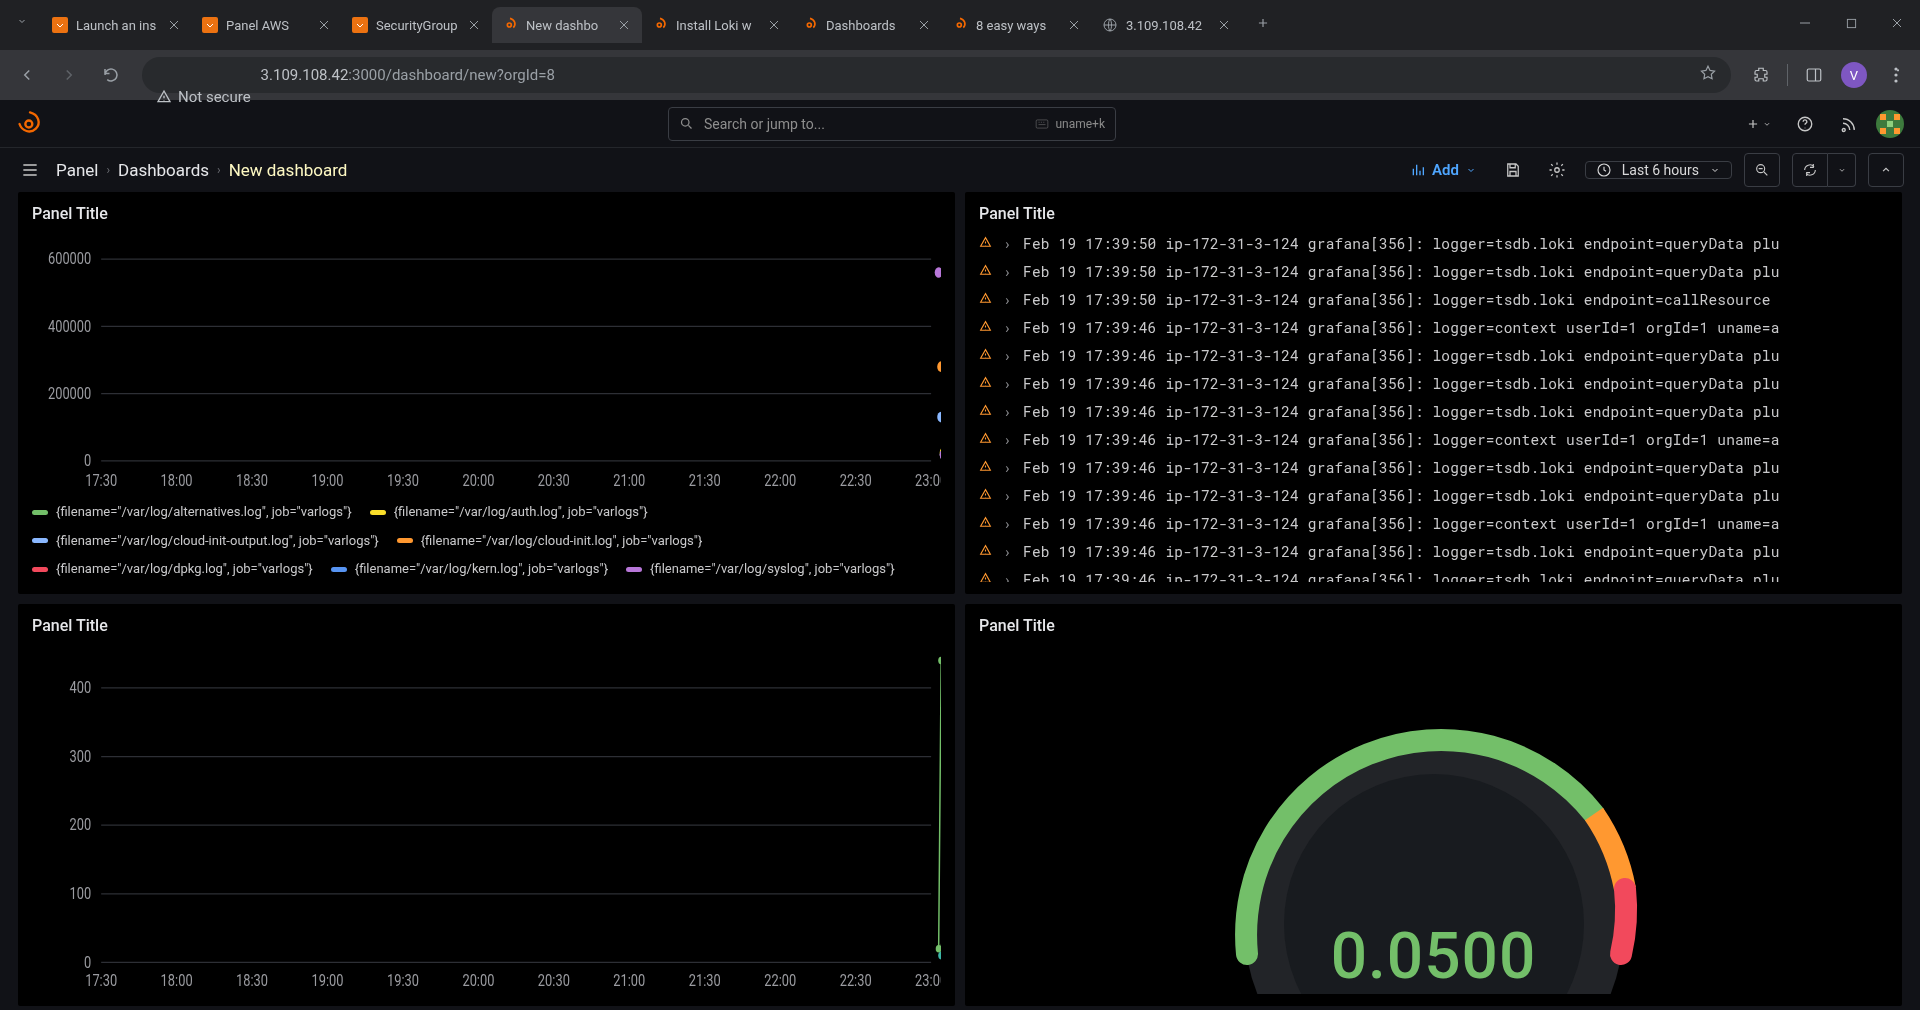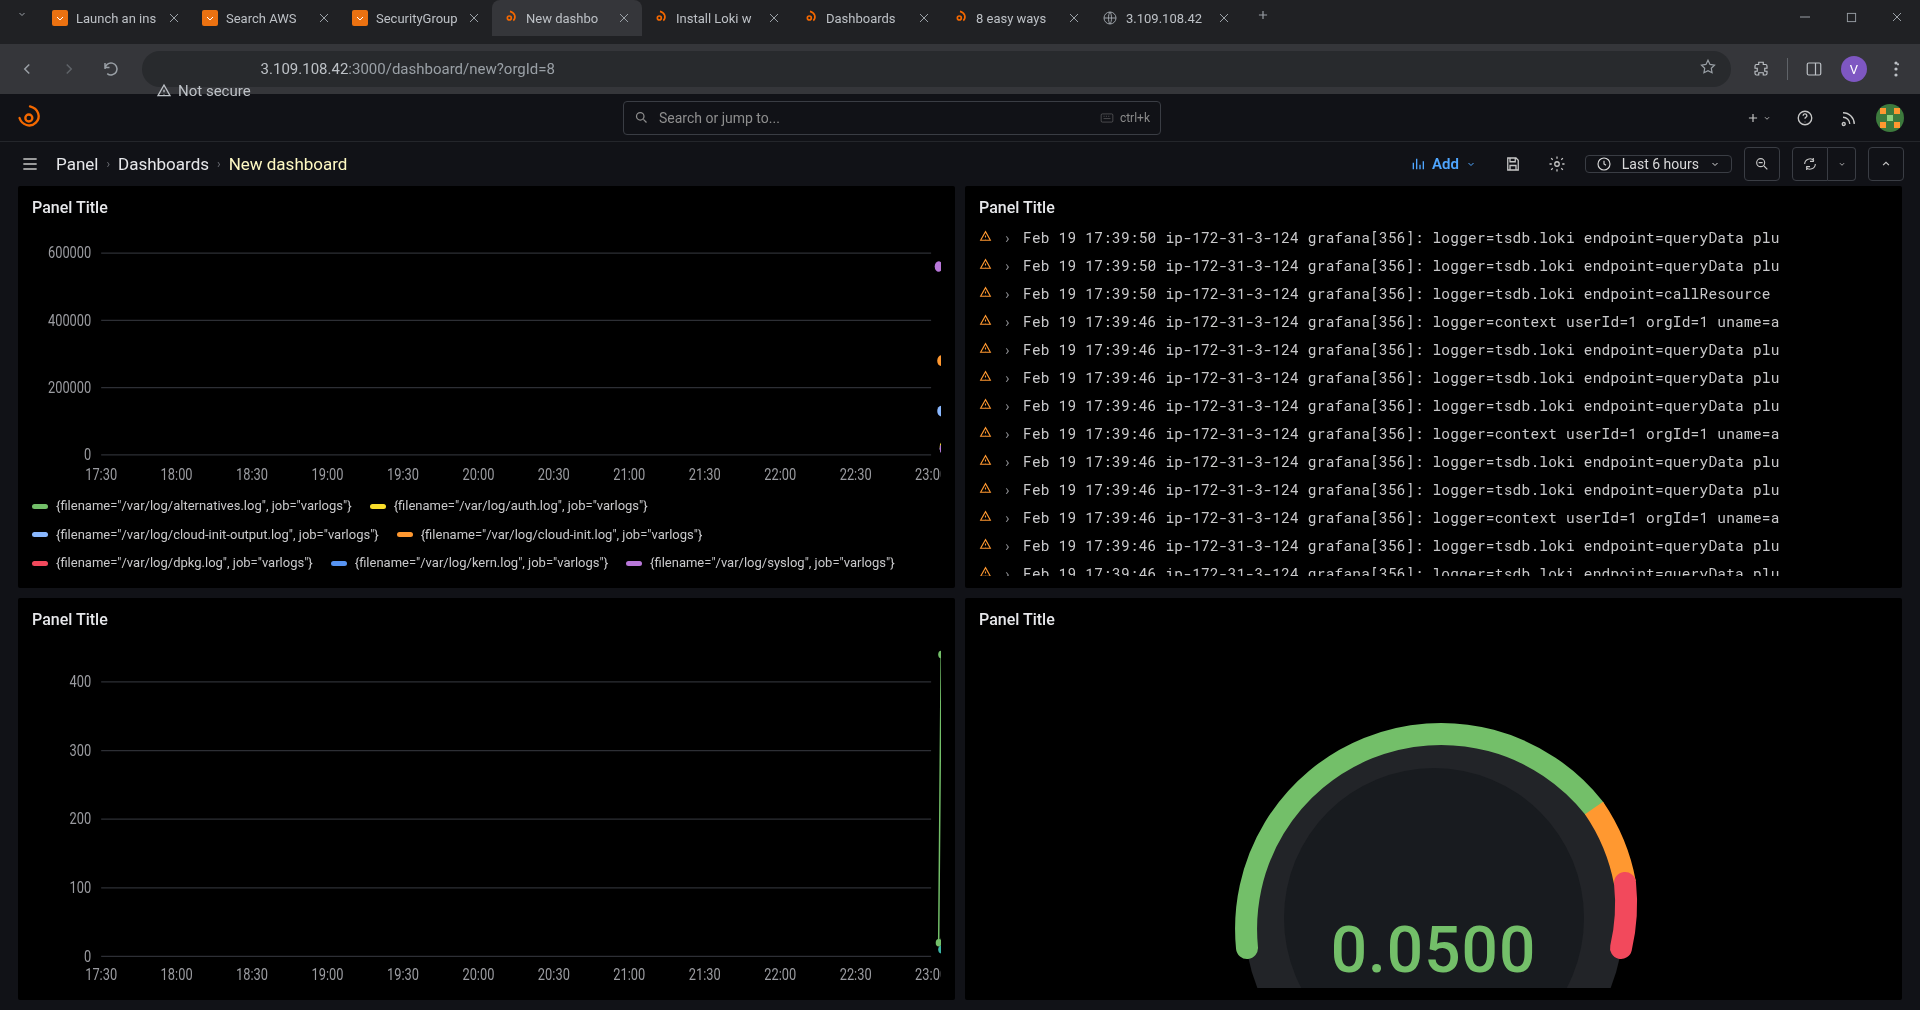--- a/index.html
+++ b/index.html
@@ -7,24 +7,24 @@
   font-family: -apple-system, BlinkMacSystemFont, "Segoe UI", Roboto, Arial, sans-serif;
   background: #202226;
   color: #ccccdc;
   overflow: hidden;
   width: 1920px;
   height: 1010px;
 }
 
 .browser-chrome { background: #202124; }
 .tab-strip {
-  height: 44px;
+  height: 50px;
   background: #202124;
   display: flex;
-  align-items: flex-start;
+  align-items: center;
   padding-left: 8px;
 }
 .tab-dropdown {
   width: 28px; height: 28px;
   display: flex; align-items: center; justify-content: center;
   color: #9aa0a6; cursor: pointer;
   margin-bottom: 8px; margin-right: 6px;
 }
 .tab {
   height: 36px;
@@ -79,21 +79,21 @@
 .ghdr {
   height: 48px;
   display:flex; align-items:center;
   padding: 0 16px;
   gap: 10px;
   border-bottom: 1px solid #24262b;
 }
 .grafana-logo { width:28px; height:28px; }
 .spacer { flex:1; }
 .search-box {
-  width: 538px; height: 34px;
+  width: 448px; height: 34px;
   border: 1px solid #3a3d44;
   border-radius: 4px;
   background: #111217;
   display:flex; align-items:center;
   padding: 0 10px; gap:10px;
   color: #8e8e8e;
   font-size: 14px;
 }
 .kbd { margin-left:auto; display:flex; align-items:center; gap:6px; font-size:12px; color:#8a8a8a;}
 .kbd svg{opacity:.8}
@@ -190,21 +190,21 @@
             </svg>
           </span>
         </div>
         <div class="tab">
           <span class="favicon fav-aws">
             <svg width="10" height="10" viewBox="0 0 10 10">
               <rect width="10" height="10" fill="#ec7211"></rect>
               <path d="M2 4l3 3 3-3" stroke="#fff" fill="none"></path>
             </svg>
           </span>
-          <span class="title">Search AWS</span>
+          <span class="title">Panel AWS</span>
           <span class="close">
             <svg width="10" height="10" viewBox="0 0 10 10">
               <path d="M1 1l8 8M9 1l-8 8" stroke="currentColor"></path>
             </svg>
           </span>
         </div>
         <div class="tab">
           <span class="favicon fav-aws">
             <svg width="10" height="10" viewBox="0 0 10 10">
               <rect width="10" height="10" fill="#ec7211"></rect>
@@ -386,21 +386,21 @@
       <svg width="15" height="15" viewBox="0 0 24 24">
           <circle cx="10" cy="10" r="6" stroke="currentColor" fill="none" stroke-width="2"></circle>
           <path d="M15 15l5 5" stroke="currentColor" stroke-width="2"></path>
         </svg>
       <span>Search or jump to...</span>
       <span class="kbd">
         <svg width="14" height="14" viewBox="0 0 24 24">
             <rect x="2" y="5" width="20" height="14" rx="2" stroke="currentColor" fill="none"></rect>
             <path d="M6 9h2M10 9h2M14 9h2M6 13h12" stroke="currentColor"></path>
           </svg>
-        <span>ctrl+k</span>
+        <span>uname+k</span>
       </span>
     </div>
     <div class="spacer"></div>
     <div class="hdr-btn plus">
       <svg width="14" height="14" viewBox="0 0 24 24">
           <path d="M12 5v14M5 12h14" stroke="currentColor" stroke-width="2"></path>
         </svg>
       <svg width="10" height="10" viewBox="0 0 24 24">
           <path d="M7 10l5 5 5-5" stroke="currentColor" stroke-width="2" fill="none"></path>
         </svg>

